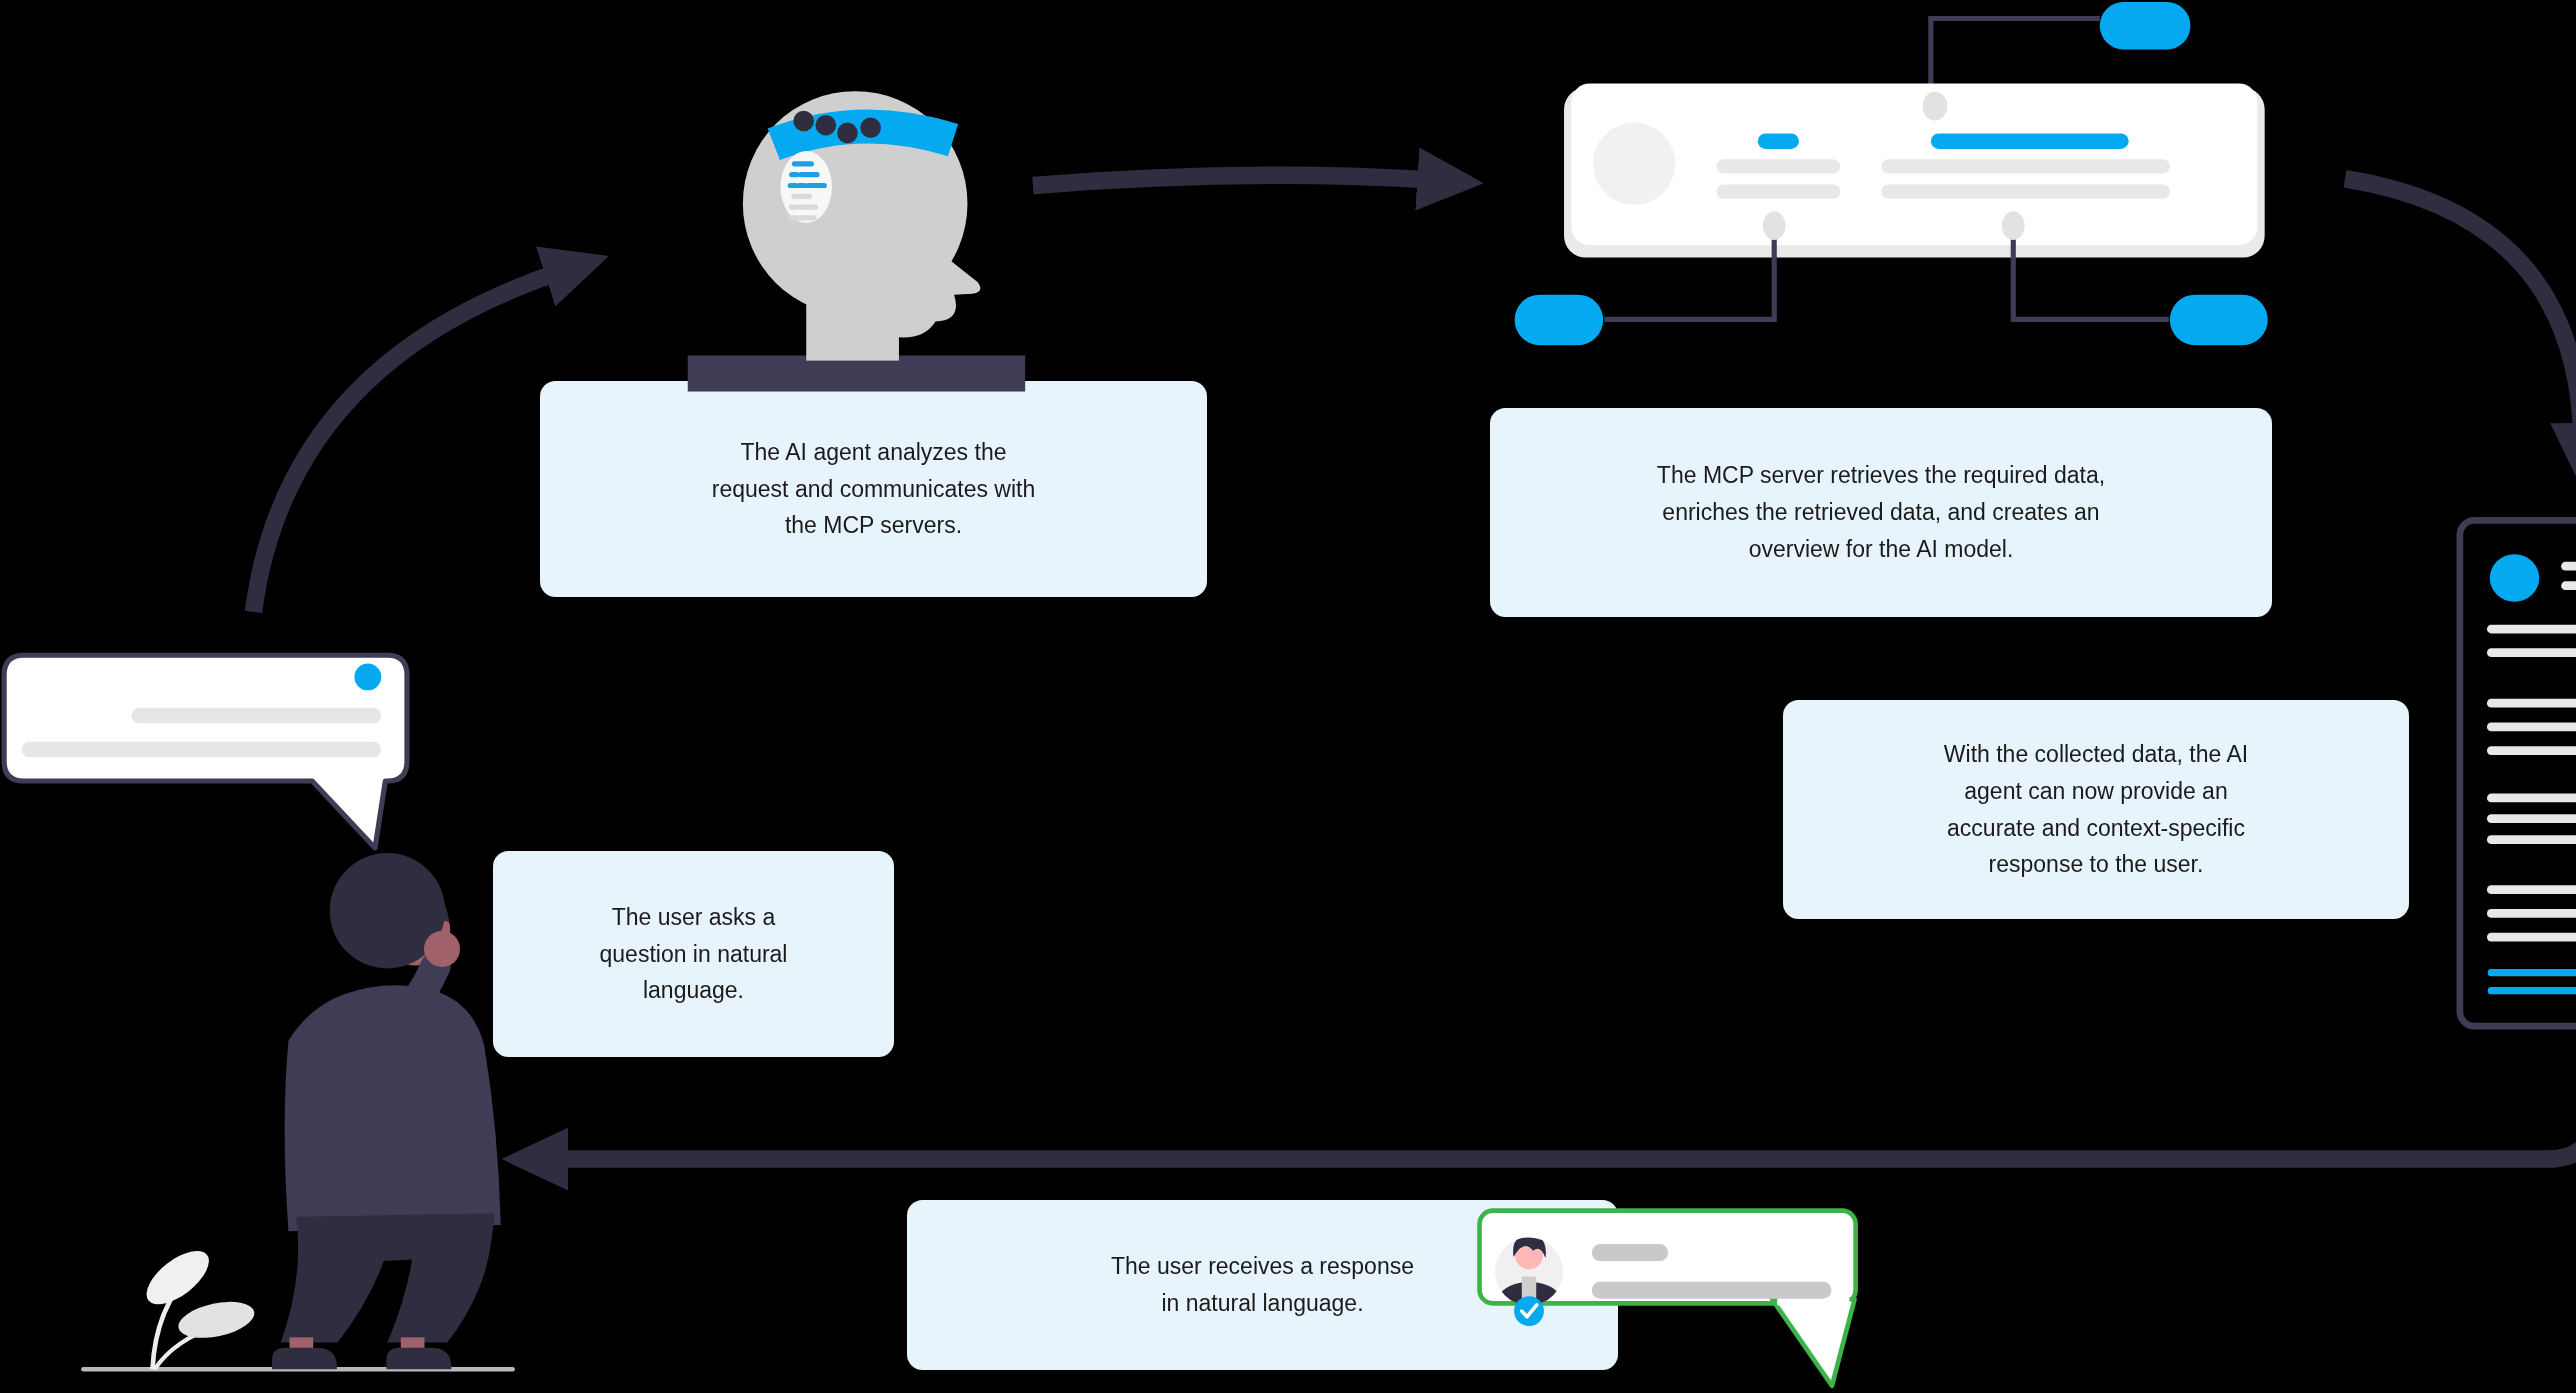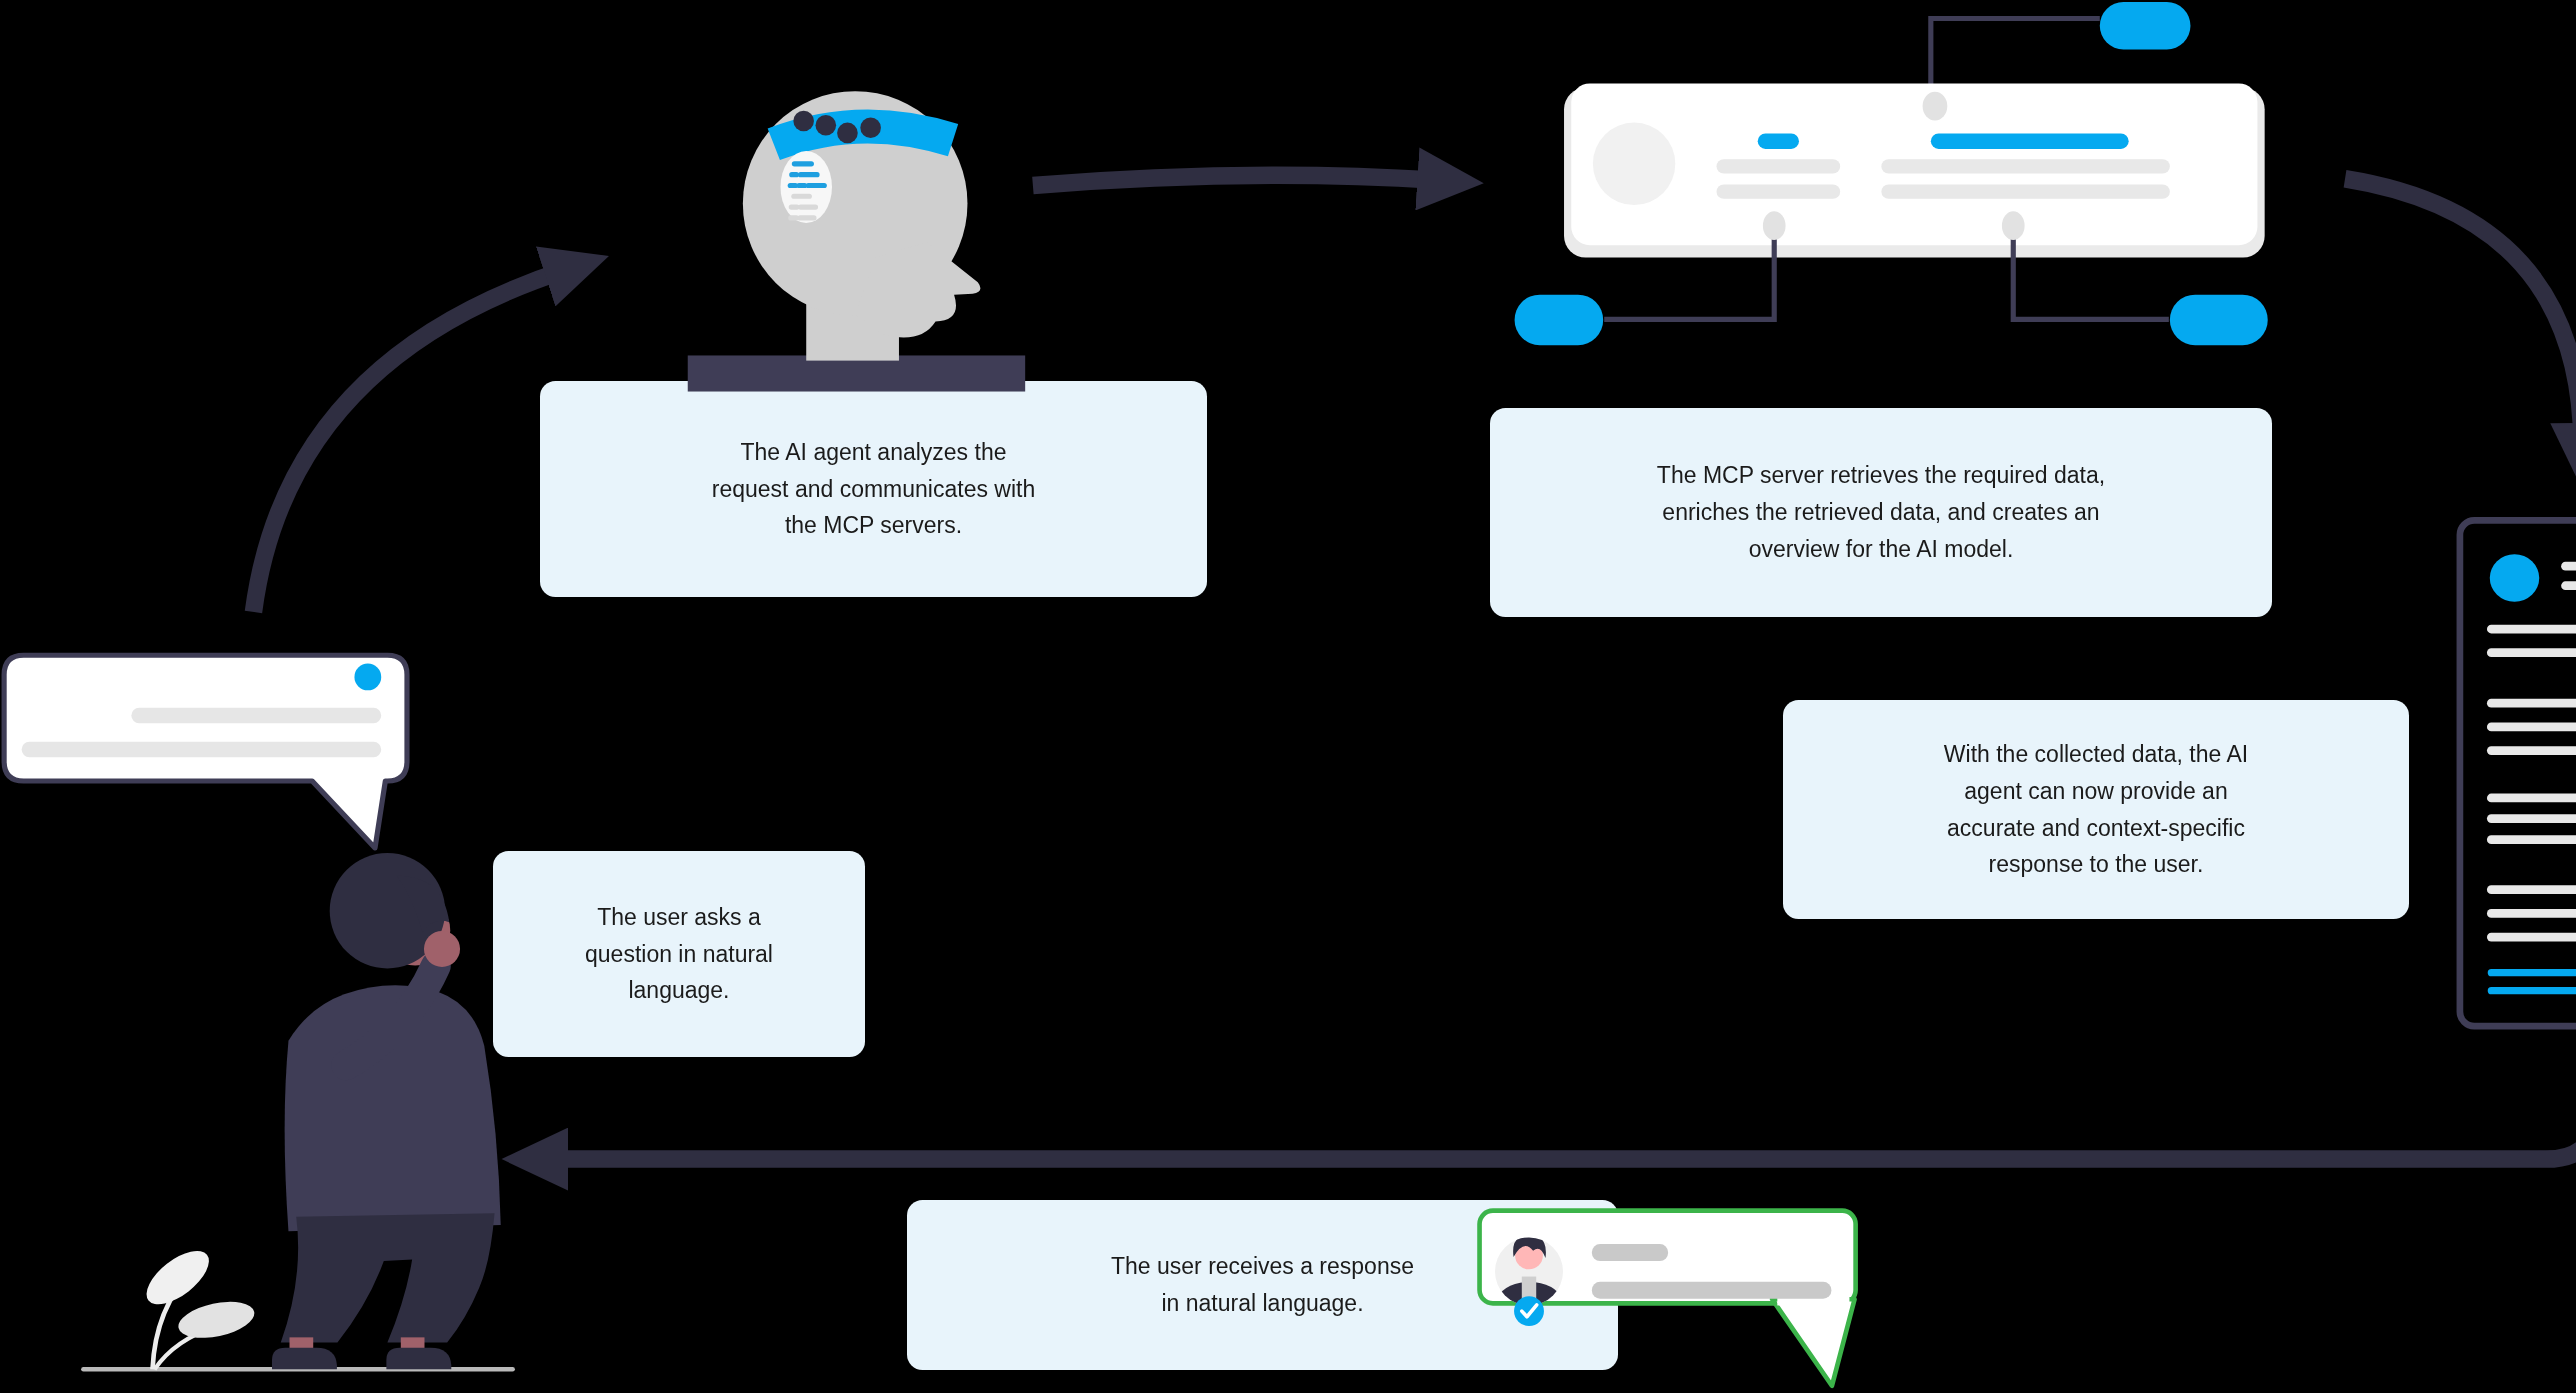--- a/index.html
+++ b/index.html
@@ -16,21 +16,21 @@
 <div class="stage">
 
   <div class="caption" style="left:540px;top:381px;width:667px;height:216px;">The AI agent analyzes the
 request and communicates with
 the MCP servers.</div>
 
   <div class="caption" style="left:1481px;top:408px;width:782px;height:209px;margin-left:9px;">The MCP server retrieves the required data,
 enriches the retrieved data, and creates an
 overview for the AI model.</div>
 
-  <div class="caption" style="left:493px;top:851px;width:372px;height:206px;">The user asks a
+  <div class="caption" style="left:493px;top:851px;width:401px;height:206px;">The user asks a
 question in natural
 language.</div>
 
   <div class="caption" style="left:1783px;top:700px;width:626px;height:219px;">With the collected data, the AI
 agent can now provide an
 accurate and context-specific
 response to the user.</div>
 
   <div class="caption" style="left:907px;top:1200px;width:711px;height:170px;">The user receives a response
 in natural language.</div>

